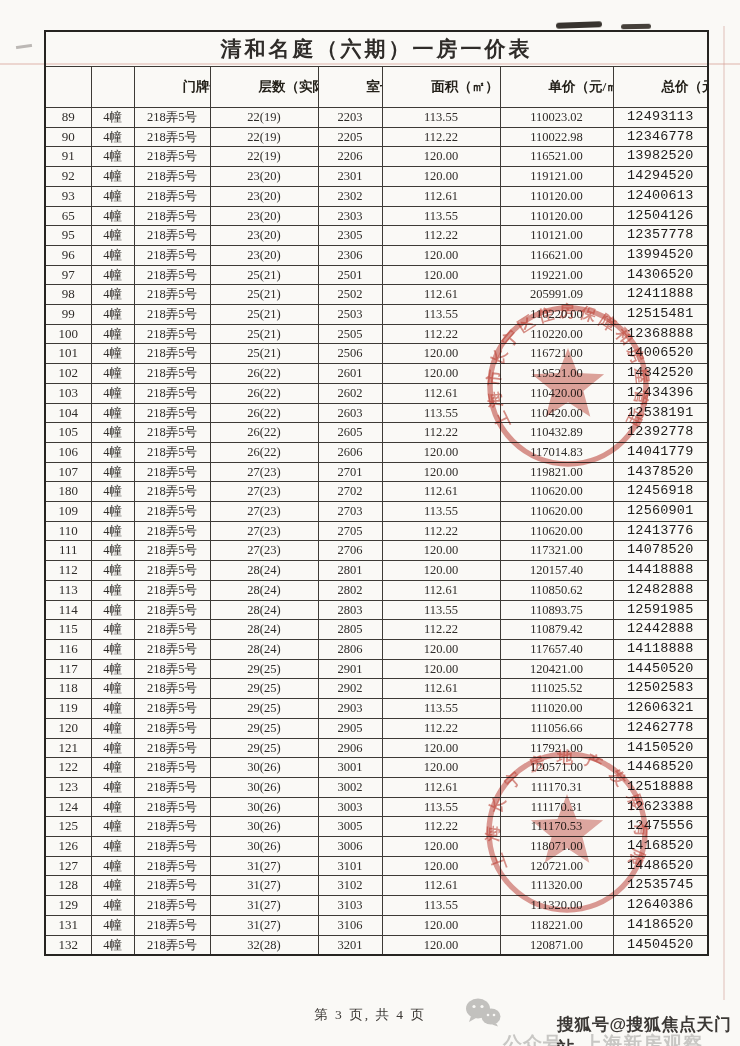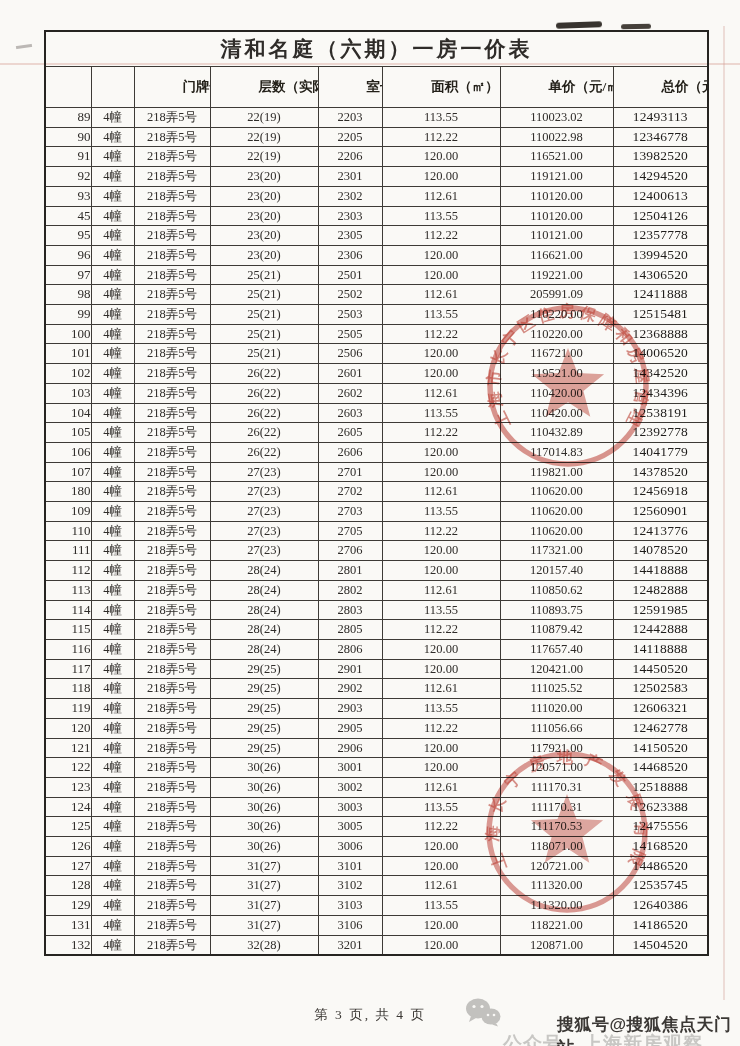--- a/index.html
+++ b/index.html
@@ -36,23 +36,23 @@
   }
   td.title-cell{
     height:34px;font-size:21px;font-weight:bold;letter-spacing:3px;color:#191715;
   }
   tr.hdr td{
     height:40px;font-size:13.5px;font-weight:bold;color:#232019;padding-left:48px;
   }
   tbody td{
     height:18.7px;line-height:18.7px;font-size:12.5px;
   }
-  tbody td:nth-child(1){font-size:13px;text-align:right;}
+  tbody td:nth-child(1){font-size:13px;}
   tbody td:nth-child(8){
-    font-family:Liberation Serif, serif;
+    font-family:Liberation Mono, monospace;
     font-size:13.5px;color:#1e1c1a;letter-spacing:0.2px;
   }
 
   
   .seal{position:absolute;z-index:3;pointer-events:none;mix-blend-mode:multiply;
     filter:blur(0.35px);}
   .seal text{font-family:"Liberation Serif","DejaVu Serif",serif;font-weight:bold;}
 
   
   .page-info{
@@ -153,21 +153,21 @@
           <td>93</td>
           <td>4幢</td>
           <td>218弄5号</td>
           <td>23(20)</td>
           <td>2302</td>
           <td>112.61</td>
           <td>110120.00</td>
           <td>12400613</td>
         </tr>
         <tr>
-          <td>45</td>
+          <td>65</td>
           <td>4幢</td>
           <td>218弄5号</td>
           <td>23(20)</td>
           <td>2303</td>
           <td>113.55</td>
           <td>110120.00</td>
           <td>12504126</td>
         </tr>
         <tr>
           <td>95</td>

